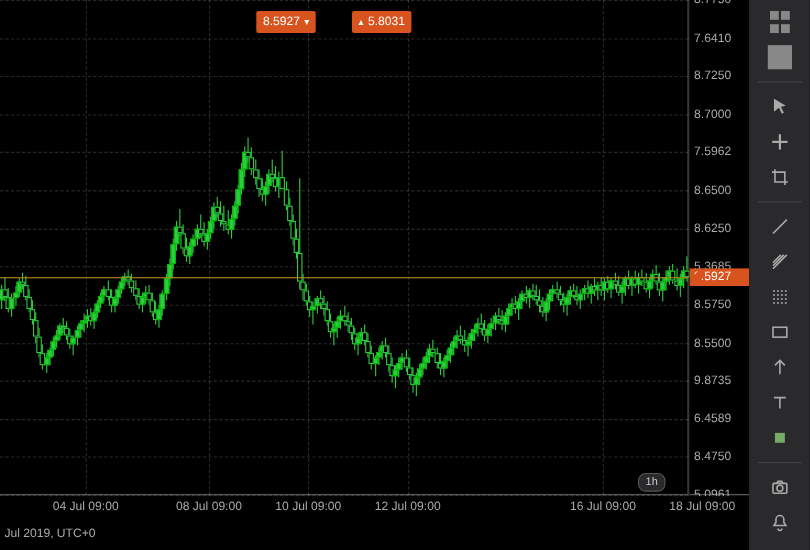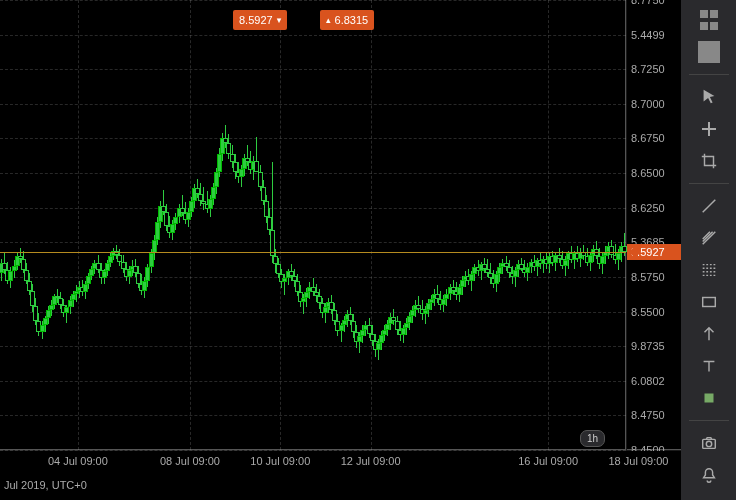--- a/index.html
+++ b/index.html
@@ -868,39 +868,39 @@
       </div>
     </div>
   <div id="price-line" class="price-line" style="top: 252.415px;"></div>
 
   <div class="pill sell">
     <span>8.5927</span>
     <span class="arr-dn">▾</span>
   </div>
   <div class="pill buy">
     <span class="arr-up">▴</span>
-    <span>6.8315</span>
+    <span>5.8031</span>
   </div>
   <div id="tf-badge">1h</div>
 </div>
 
 <div id="price-axis">
-    <div class="ytick" style="top: 450px;">8.4500</div>
+    <div class="ytick" style="top: 450px;">5.0961</div>
     <div class="ytick" style="top: 415.385px;">8.4750</div>
-    <div class="ytick" style="top: 380.769px;">6.0802</div>
+    <div class="ytick" style="top: 380.769px;">6.4589</div>
     <div class="ytick" style="top: 346.154px;">9.8735</div>
     <div class="ytick" style="top: 311.538px;">8.5500</div>
     <div class="ytick" style="top: 276.923px;">8.5750</div>
     <div class="ytick" style="top: 242.308px;">5.3685</div>
     <div class="ytick" style="top: 207.692px;">8.6250</div>
     <div class="ytick" style="top: 173.077px;">8.6500</div>
-    <div class="ytick" style="top: 138.462px;">8.6750</div>
+    <div class="ytick" style="top: 138.462px;">7.5962</div>
     <div class="ytick" style="top: 103.846px;">8.7000</div>
     <div class="ytick" style="top: 69.2308px;">8.7250</div>
-    <div class="ytick" style="top: 34.6154px;">5.4499</div>
+    <div class="ytick" style="top: 34.6154px;">7.6410</div>
     <div class="ytick" style="top: 0px;">8.7750</div>
     <div class="ytag" style="top: 252.415px;">8.5927</div>
   </div>
 <div id="time-axis">
   <div class="footer-label">Jul 2019, UTC+0</div>
 <div class="xtick" style="left: 77.8607px;">04 Jul 09:00</div>
     <div class="xtick" style="left: 189.98px;">08 Jul 09:00</div>
     <div class="xtick" style="left: 280.299px;">10 Jul 09:00</div>
     <div class="xtick" style="left: 370.617px;">12 Jul 09:00</div>
     <div class="xtick" style="left: 548.139px;">16 Jul 09:00</div>

